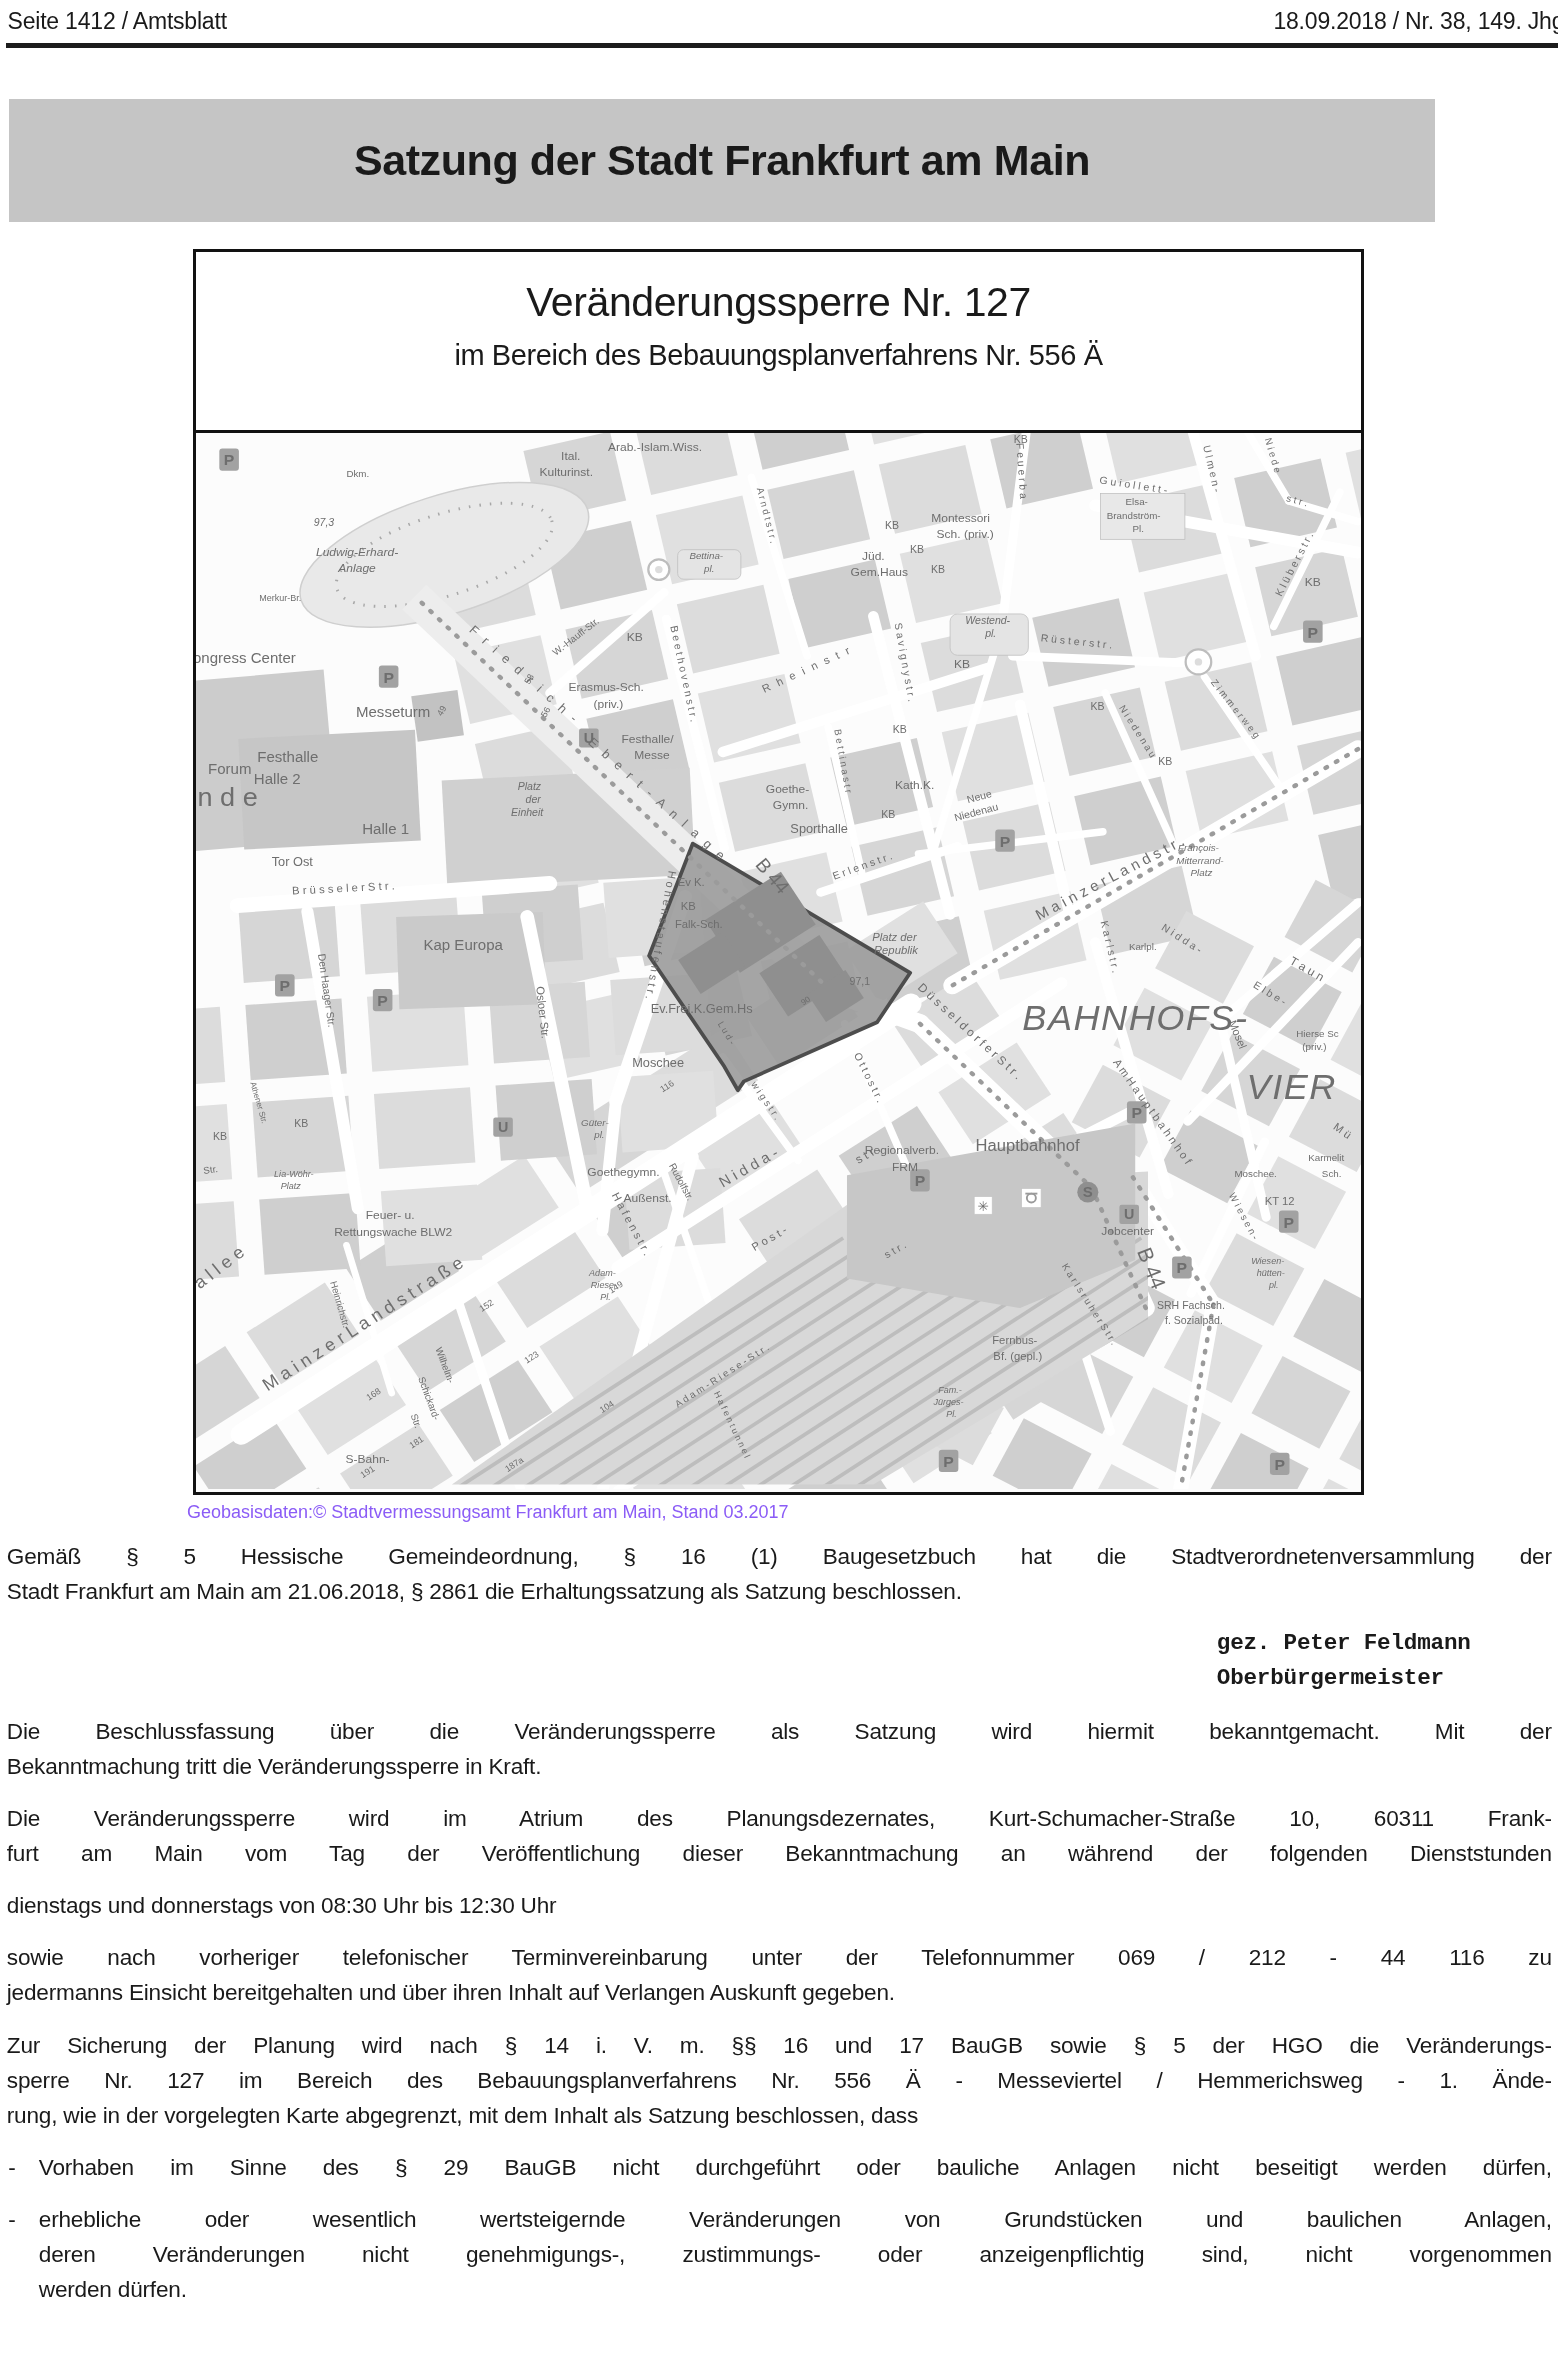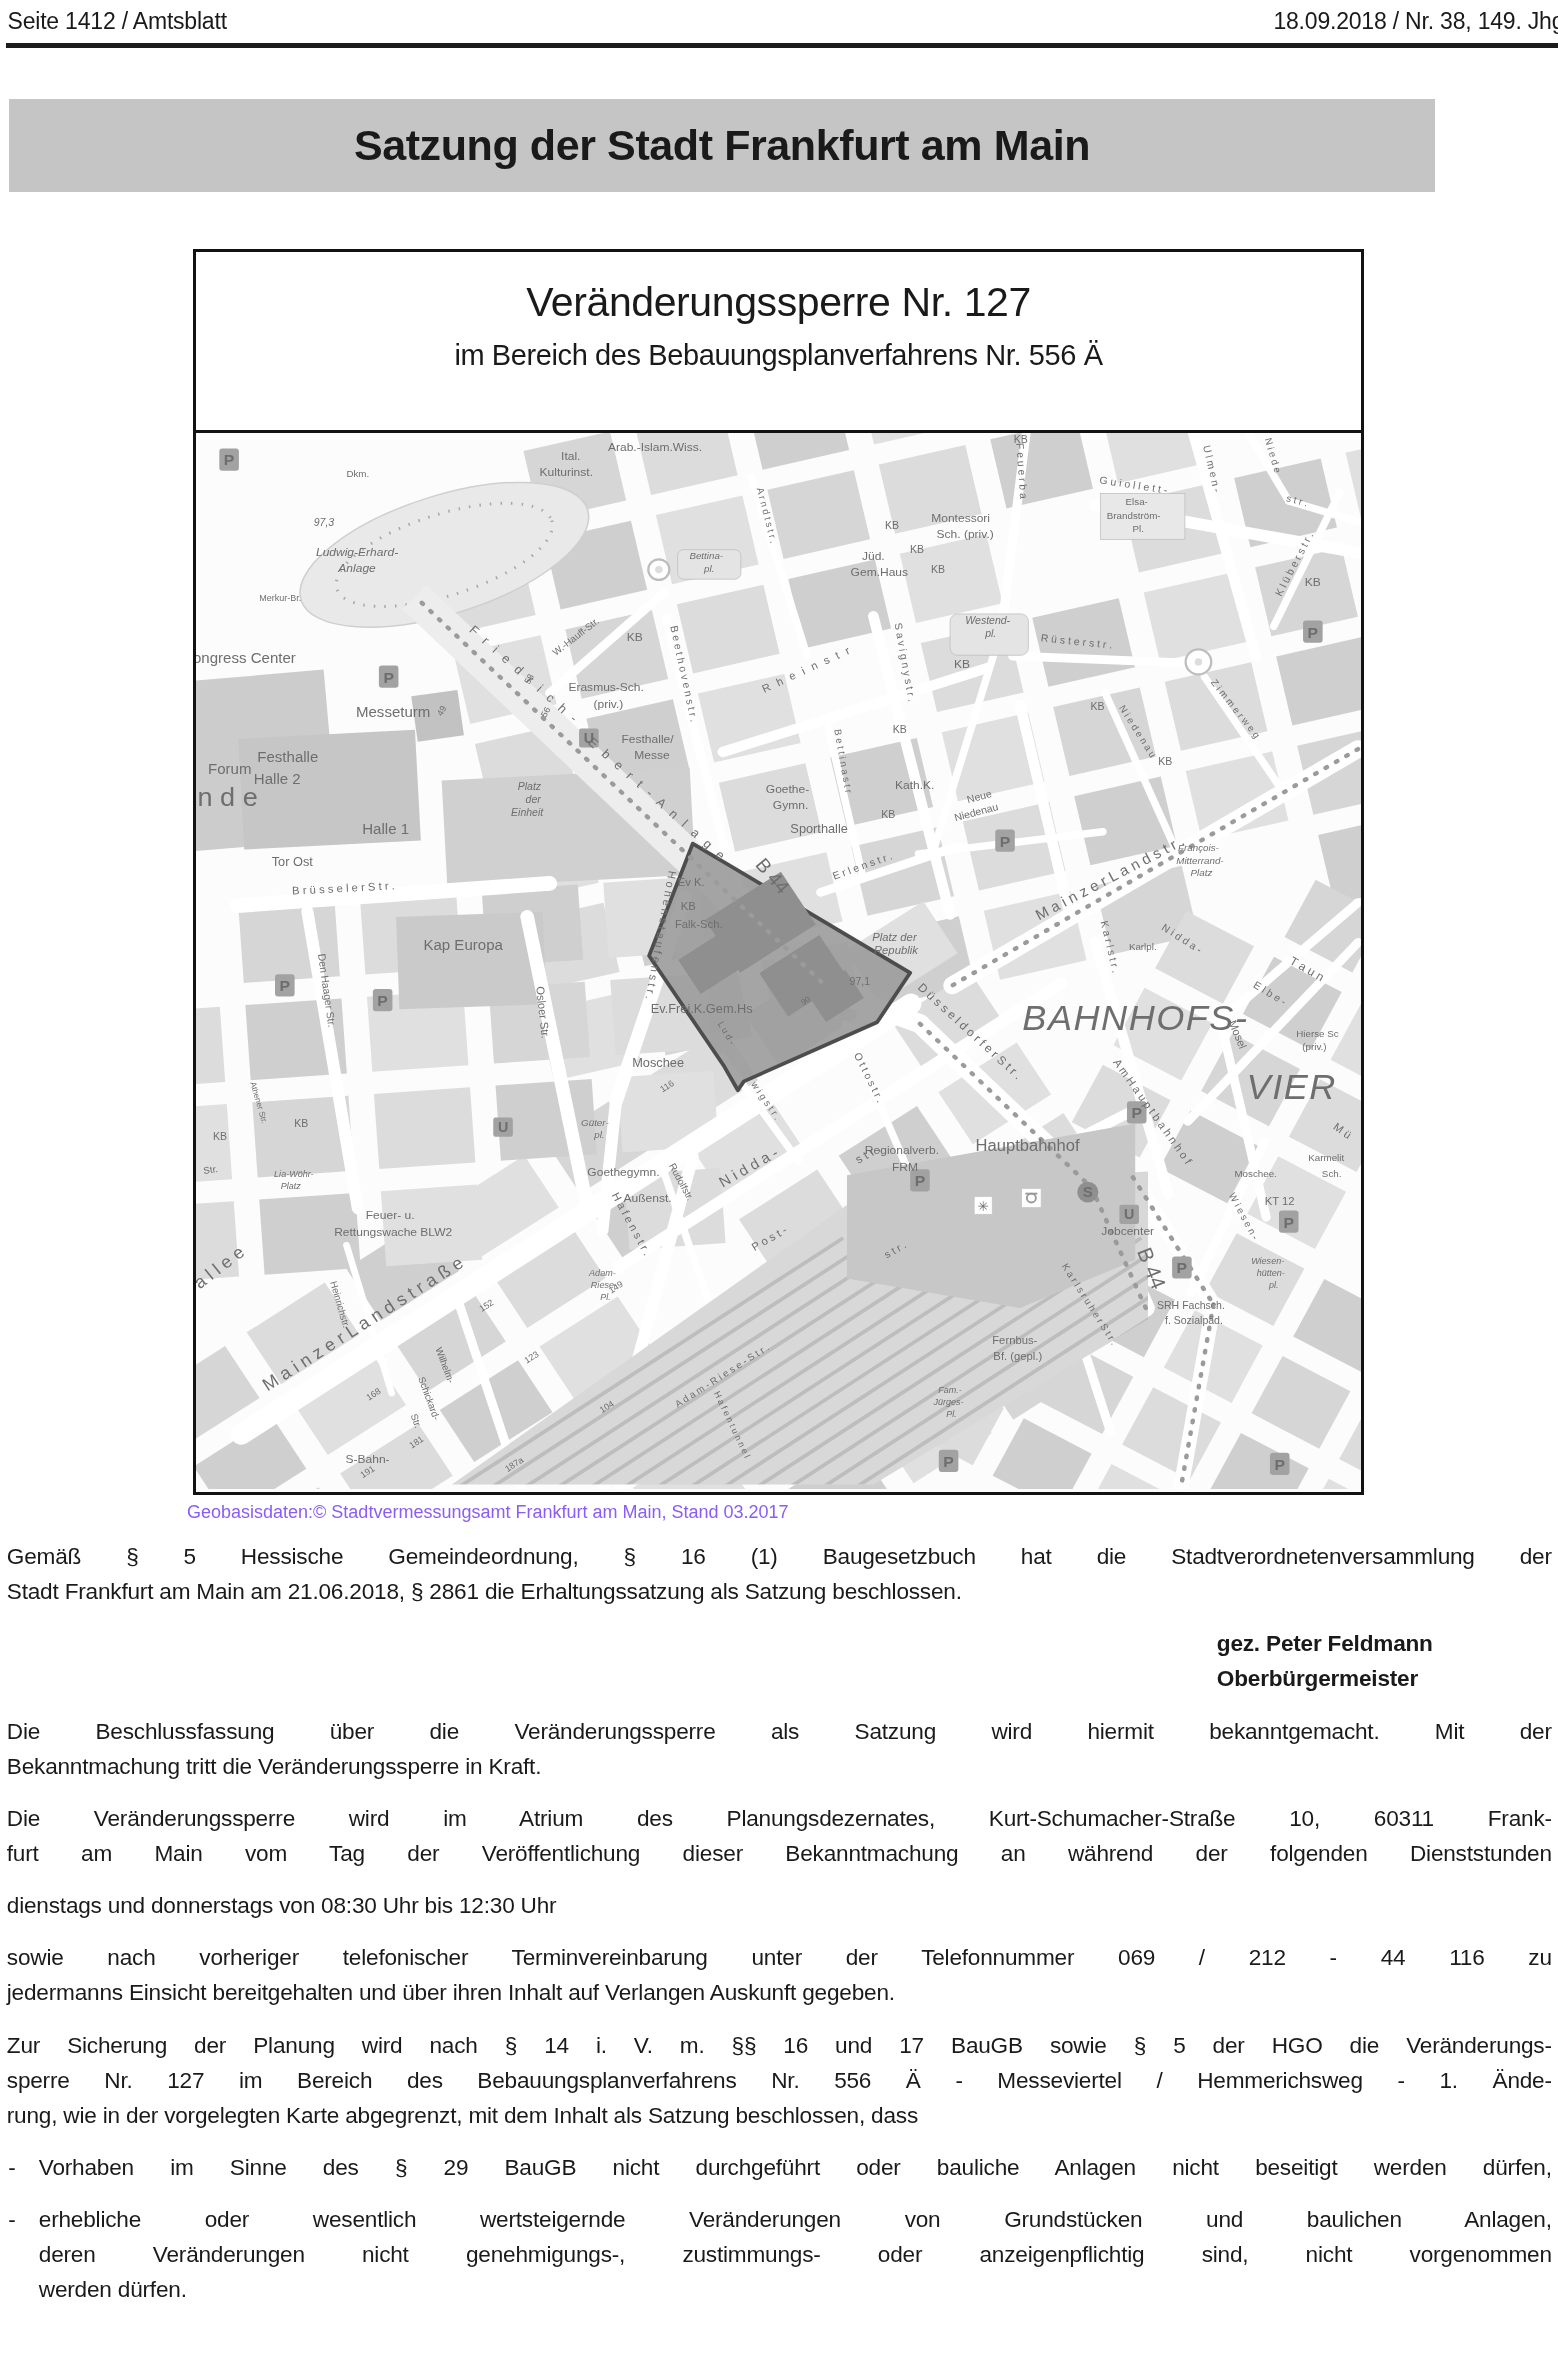--- a/index.html
+++ b/index.html
@@ -1,35 +1,35 @@
 <!DOCTYPE html>
 <html style="font-size:12px"><head>
 <meta charset="utf-8">
 <style>
   html,body{margin:0;padding:0;background:#9a9a9a;}
   .page{position:relative;width:1558px;height:2377px;background:#ffffff;
         font-family:"Liberation Sans",sans-serif;color:#1a1a1a;overflow:hidden;margin:0 auto;padding-left:20px;}
   .hdr-left{position:absolute;left:7.5px;top:7.5px;font-size:23px;letter-spacing:-0.2px;}
   .hdr-right{position:absolute;right:7.5px;top:7.5px;font-size:23px;letter-spacing:-0.2px;}
   .hdr-rule{position:absolute;left:6px;right:6px;top:43px;height:5.3px;background:#1c1c1c;}
-  .titlebar{position:absolute;left:9px;top:99px;width:1426px;height:93px;background:#c5c5c5;
+  .titlebar{position:absolute;left:9px;top:99px;width:1426px;height:123px;background:#c5c5c5;
             display:flex;align-items:center;justify-content:center;}
   .titlebar h1{margin:0;font-size:43px;font-weight:bold;letter-spacing:-0.4px;}
   .noticebox{position:absolute;left:193px;top:249px;width:1165px;height:1240px;border:3px solid #121212;background:#fff;}
   .box-head{position:absolute;left:0;top:0;width:100%;text-align:center;}
   .box-title{font-size:41px;margin-top:27px;letter-spacing:-0.4px;}
   .box-sub{font-size:29px;margin-top:12.8px;letter-spacing:-0.4px;}
   .mapwrap{position:absolute;left:0;top:178px;width:1165px;height:1059px;border-top:3px solid #121212;overflow:hidden;background:#fcfcfc;}
   .mapwrap svg{display:block;width:1165px;height:1056px;}
   svg text{font-family:"Liberation Sans",sans-serif;fill:#6e6e6e;}
   .credit{position:absolute;left:187px;top:1502px;font-size:18px;color:#8b5cf6;}
   .textcol{position:absolute;left:6.8px;top:1539px;width:1545px;font-size:22.6px;line-height:35px;letter-spacing:-0.2px;}
   .para{margin-bottom:17.3px;}
   .para .jline{text-align:justify;text-align-last:justify;}
-  .signature{font-weight:bold;padding-left:1210px;white-space:nowrap;}
+  .signature{font-weight:bold;padding-left:1210px;white-space:nowrap;font-family:Liberation Mono, monospace;}
   .bullet{position:relative;padding-left:32px;}
   .bullet .dash{position:absolute;left:1.5px;top:0;}
 </style>
 </head>
 <body>
 
 <div class="page">
 
   <div class="hdr-left">Seite 1412 / Amtsblatt</div>
   <div class="hdr-right">18.09.2018 / Nr. 38, 149. Jhg.</div>

